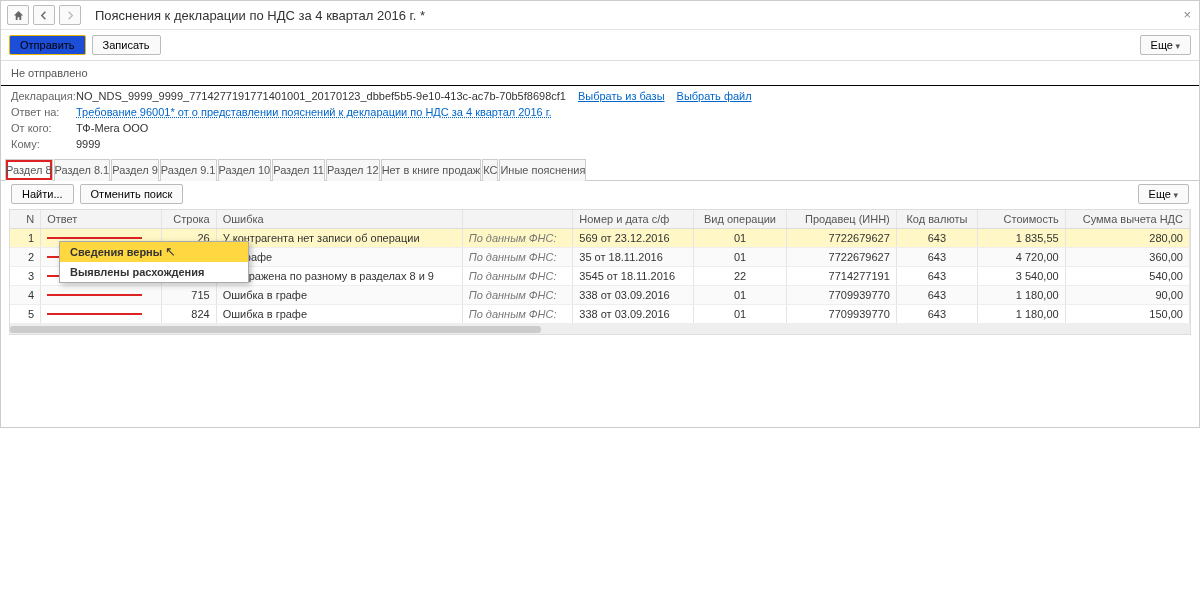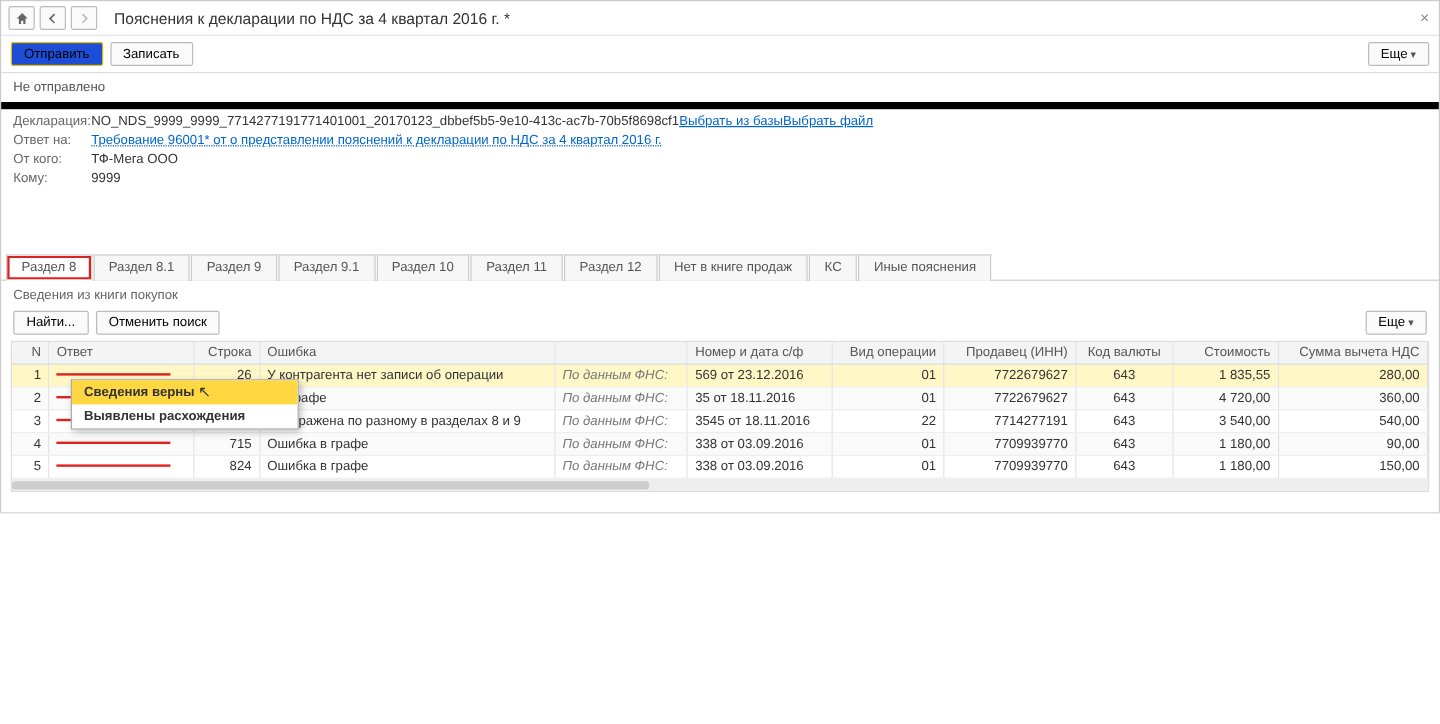--- a/index.html
+++ b/index.html
@@ -11,53 +11,53 @@
   .nav-btn svg { width:11px; height:11px; }
   .window-title { margin-left:10px; font-size:13px; color:#333; }
   .close-x { position:absolute; right:8px; top:6px; color:#888; font-size:13px; cursor:pointer; }
   
   .actionbar { display:flex; align-items:center; justify-content:space-between; padding:5px 8px; border-bottom:1px solid #ddd; }
   .actionbar-left { display:flex; gap:6px; }
   .btn { border:1px solid #bbb; background:#fafafa; padding:3px 10px; font-size:11px; cursor:pointer; border-radius:2px; }
   .btn.primary { background:#1d4ed8; border-color:#e6b800; }
   .btn.menu::after { content:" \25BE"; font-size:9px; color:#555; }
   
-  .status { padding:6px 10px; border-bottom:6px solid #000000; color:#555; }
+  .status { padding:6px 10px; border-bottom:1px solid #000000; color:#555; }
   
   .info { padding:2px 10px 6px; }
   .info-row { display:flex; padding:2px 0; font-size:11px; }
   .info-label { width:65px; color:#666; }
   .info-value { color:#333; }
   .info-value a, a.link { color:#0066cc; text-decoration:underline; cursor:pointer; }
   .link.dotted { text-decoration-style: dotted; }
-  .link-gap { }
+  .link-gap { margin-left:12px; }
   
   .tabs { display:flex; border-bottom:1px solid #ccc; padding:0 4px; }
-  .tab { padding:4px 12px; border:1px solid #ccc; border-bottom:none; background:#f7f7f7; margin-right:1px; cursor:pointer; position:relative; top:1px; font-size:11px; color:#555;margin-top:48px;}
+  .tab { padding:4px 0; border:1px solid #ccc; border-bottom:none; background:#f7f7f7; margin-right:1px; cursor:pointer; position:relative; top:1px; font-size:11px; color:#555;}
   .tab.active { background:#fff; border-bottom:1px solid #fff; }
   .tab.highlight { box-shadow: inset 0 0 0 2px #d22; }
   
   .subheader { padding:6px 10px 4px; color:#666; }
   .table-toolbar { display:flex; justify-content:space-between; align-items:center; padding:3px 10px; }
   .table-toolbar-left { display:flex; gap:6px; }
   
   .table-wrap { margin:2px 8px 0 8px; border:1px solid #ddd; position:relative;}
   table { width:100%; border-collapse:collapse; font-size:11px; }
   th, td { padding:3px 6px; border-right:1px solid #e4e4e4; text-align:left; white-space:nowrap; }
   th { background:#f4f4f4; border-bottom:1px solid #ddd; color:#555; font-weight:normal; }
   td { border-bottom:1px solid #eee; }
   tr.sel td { background:#fff8c6; }
   tr:nth-child(even):not(.sel) td { background:#fafafa; }
   .col-n { width:28px; text-align:right; }
   .col-otv { width:110px; }
   .col-str { width:50px; text-align:right; }
   .col-err { width:220px; }
   .col-src { width:100px; color:#777; font-style:italic; }
   .col-num { width:110px; }
-  .col-op { width:80px; text-align:right;}
+  .col-op { width:80px; text-align:center;}
   .col-inn { width:100px; text-align:right;}
   .col-cur { width:70px; text-align:center;}
   .col-cost { width:80px; text-align:right;margin-top:47px;}
   .col-sum { width:110px; text-align:right;}
   .otv-underline { display:inline-block; width:95px; height:2px; border-bottom:2px solid #d22; position:relative; top:-3px;}
   
   .context-menu { position:absolute; left:49px; top:31px; z-index:10; background:#fff; border:1px solid #aaa; box-shadow:2px 2px 6px rgba(0,0,0,.25); width:190px;font-weight:bold; }
   .context-menu .mi { padding:4px 10px; font-size:11px; cursor:default;}
   .context-menu .mi.sel { background:#ffd740; }
   .context-menu .mi.sel::after { content:""; }
@@ -128,21 +128,20 @@
       <div class="tab">Раздел 9</div>
       <div class="tab">Раздел 9.1</div>
       <div class="tab">Раздел 10</div>
       <div class="tab">Раздел 11</div>
       <div class="tab">Раздел 12</div>
       <div class="tab">Нет в книге продаж</div>
       <div class="tab">КС</div>
       <div class="tab">Иные пояснения</div>
     </div>
 
-  <div class="subheader">Сведения из книги покупок</div>
 
   <div class="table-toolbar">
     <div class="table-toolbar-left">
       <button class="btn">Найти...</button>
       <button class="btn">Отменить поиск</button>
     </div>
     <button class="btn menu">Еще</button>
   </div>
 
   <div class="table-wrap">

